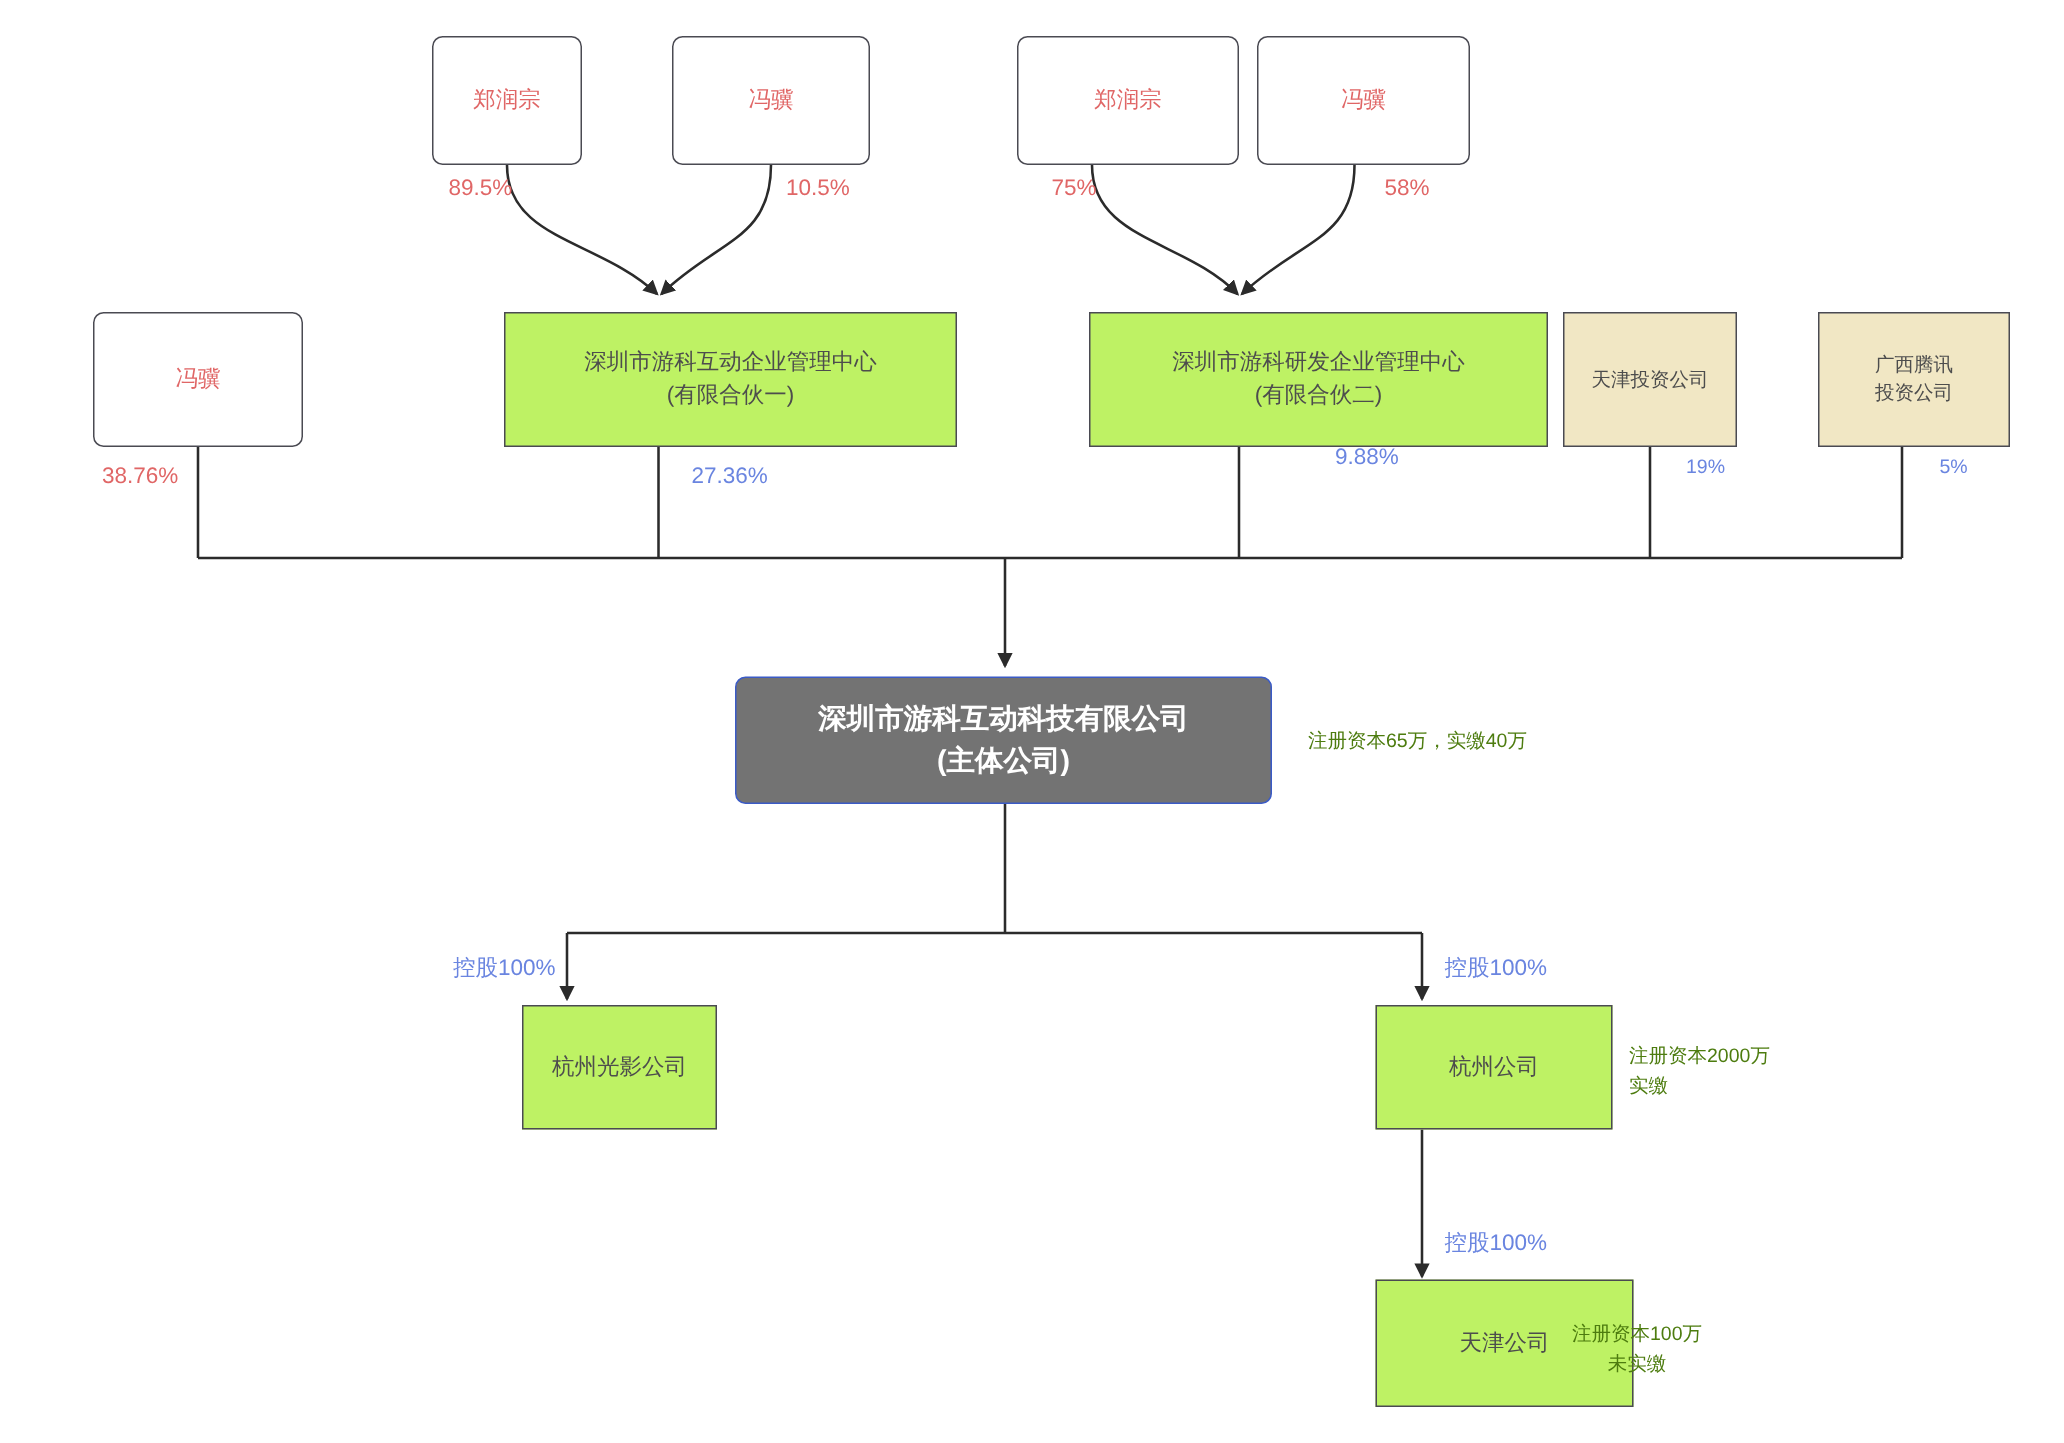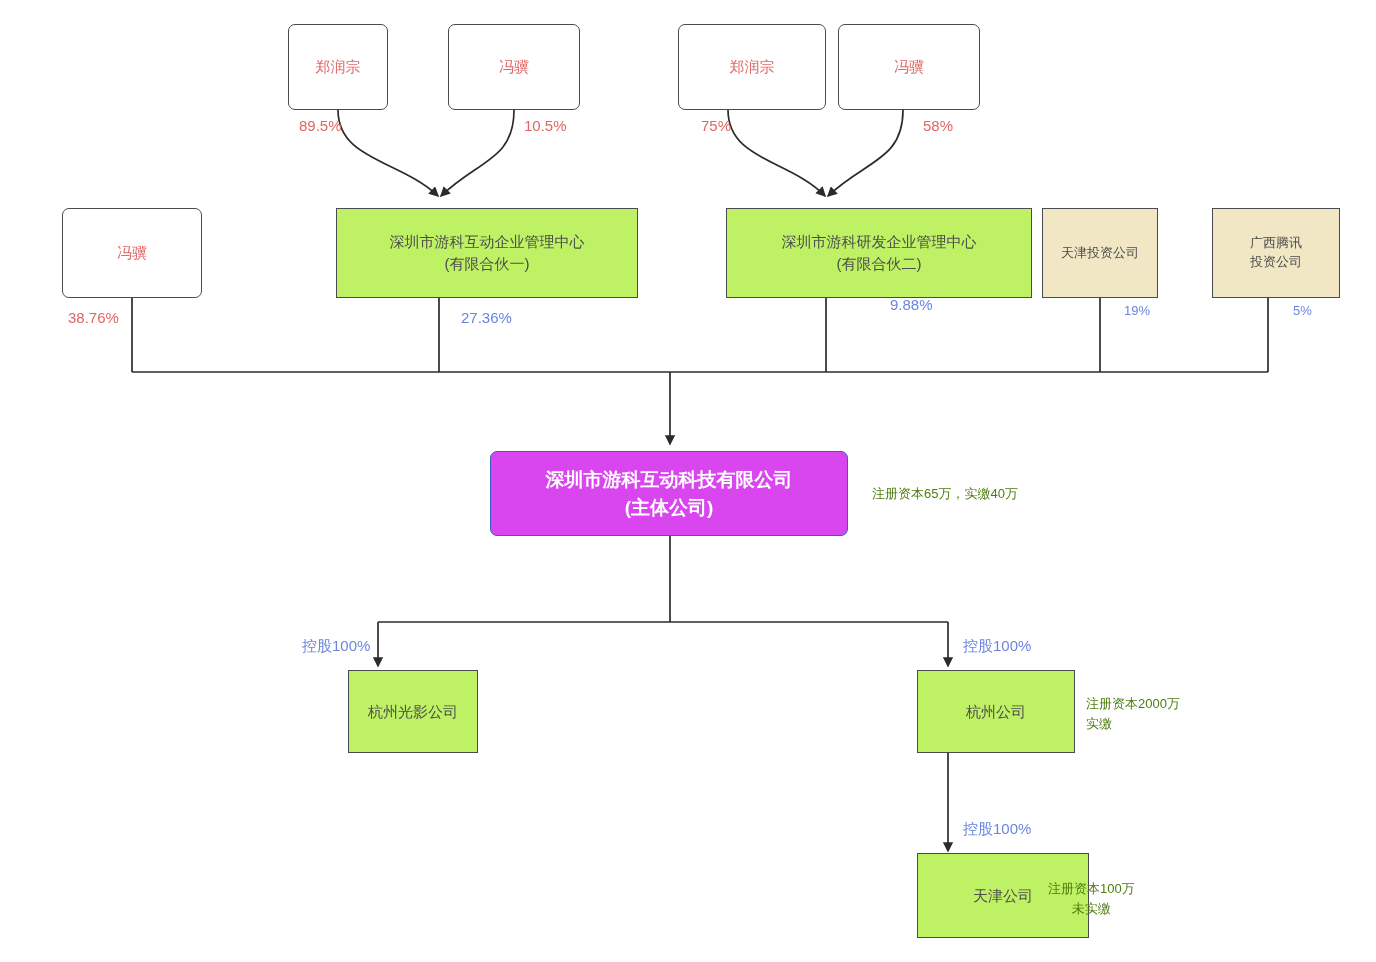--- a/index.html
+++ b/index.html
@@ -46,21 +46,21 @@
   .node.investor{
     background:#f1e7c4;
     border:1.5px solid #4a4a52;
     border-radius:0px;
     color:#4d4d4d;
     font-size:13px;
   }
 
   
   .node.main{
-    background:#d946ef;
+    background:#737373;
     border:1.6px solid #3b5bc6;
     border-radius:7px;
     color:#ffffff;
     font-size:19px;
     font-weight:bold;
   }
 
   .edge-label{
     position:absolute;
     font-size:15px;

